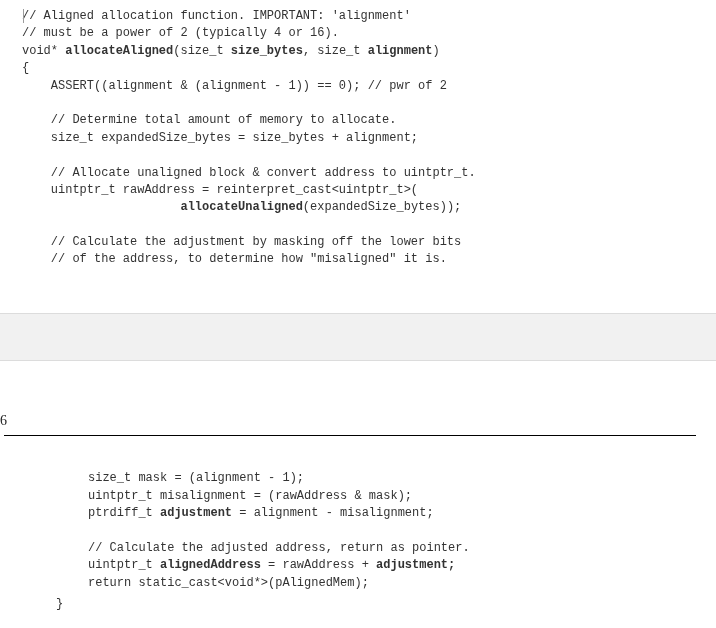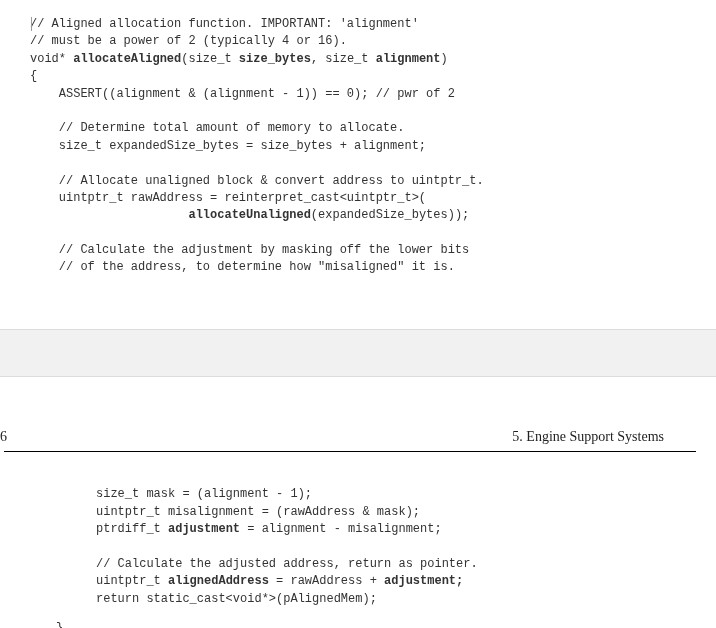--- a/index.html
+++ b/index.html
@@ -51,21 +51,21 @@
     display: inline-block;
     width: 1px;
     height: 14px;
     background: #9c9c9c;
     vertical-align: text-bottom;
     margin-right: -1px;
     position: relative;
     left: 1px;
   }
   pre {
-    margin: 12px;
+    margin: 4px;
     font-family: inherit;
     font-size: inherit;
     white-space: pre;
   }
 </style>
 </head>
 <body>
 
 <div class="page1">
 <pre><span class="cursor"></span><span>/</span><span>/ Aligned allocation function. IMPORTANT: 'alignment'</span>
@@ -83,21 +83,20 @@
 <span></span>
 <span>    // Calculate the adjustment by masking off the lower bits</span>
 <span>    // of the address, to determine how "misaligned" it is.</span></pre>
 </div>
 
 <div class="page-gap"></div>
 
 <div class="page2">
   <div class="page2-header">
     <span class="left">6</span>
-    <span class="right">5. Engine Support Systems</span>
   </div>
   <div class="page2-code">
 <pre><span>size_t mask = (alignment - 1);</span>
 <span>uintptr_t misalignment = (rawAddress &amp; mask);</span>
 <span>ptrdiff_t </span><b>adjustment</b><span> = alignment - misalignment;</span>
 <span></span>
 <span>// Calculate the adjusted address, return as pointer.</span>
 <span>uintptr_t </span><b>alignedAddress</b><span> = rawAddress + </span><b>adjustment;</b>
 <span>return static_cast&lt;void*&gt;(pAlignedMem);</span></pre>
 <pre style="margin-left:-28px">}</pre>

